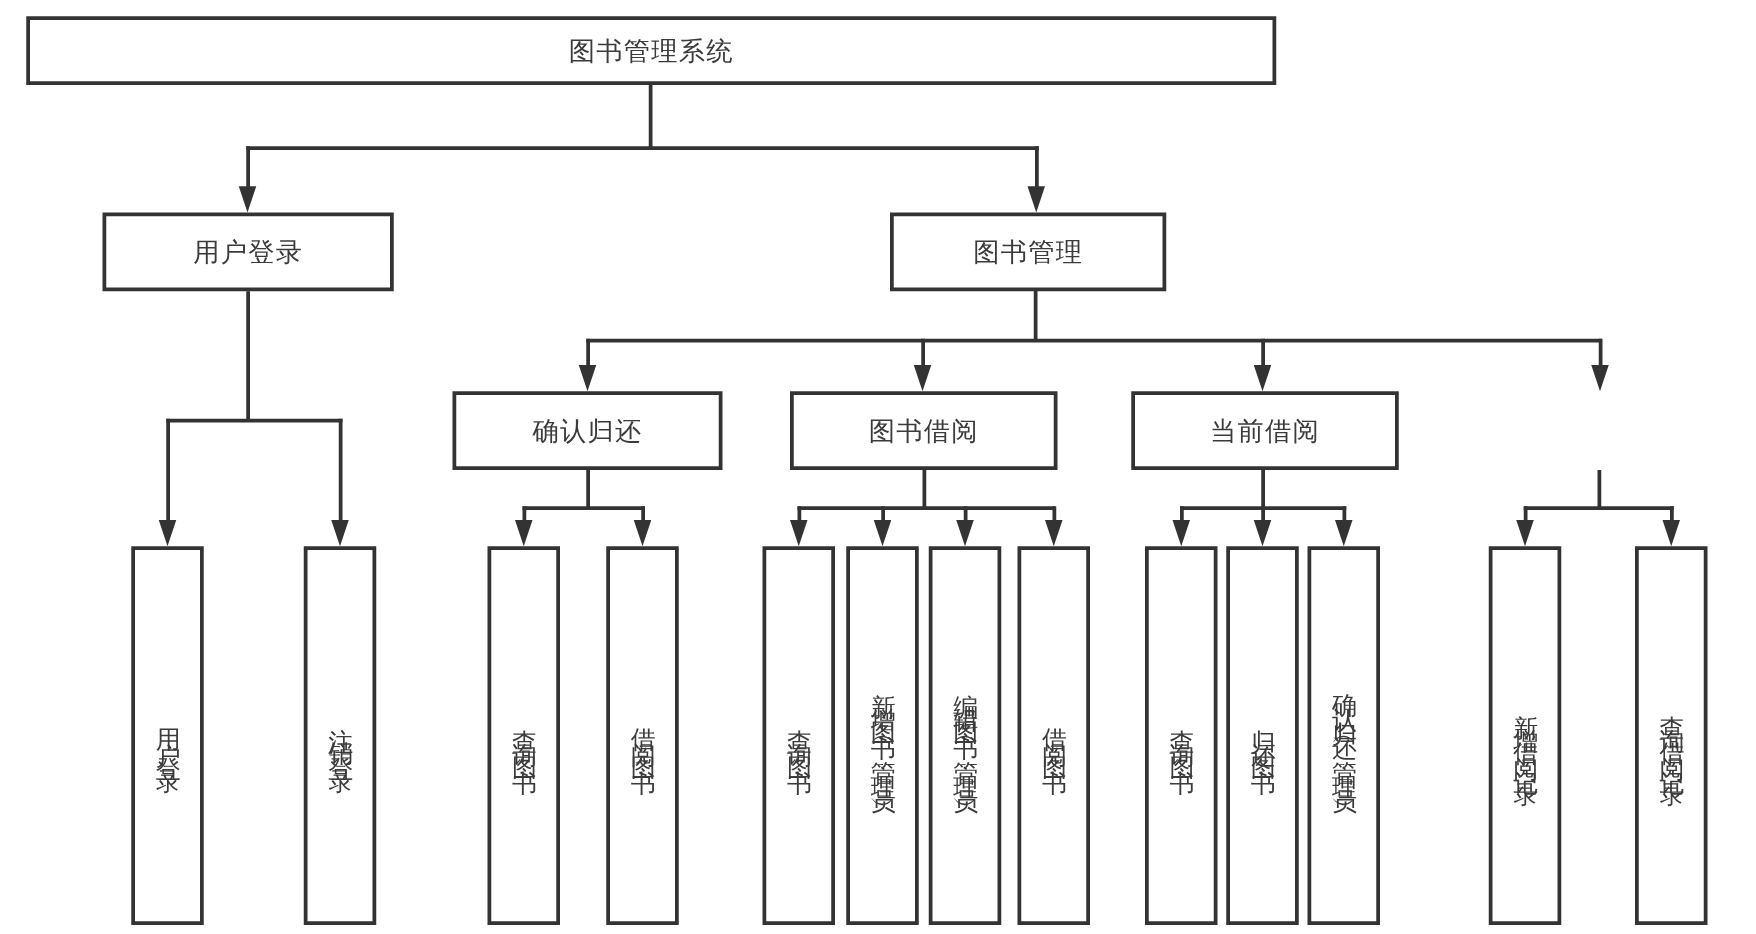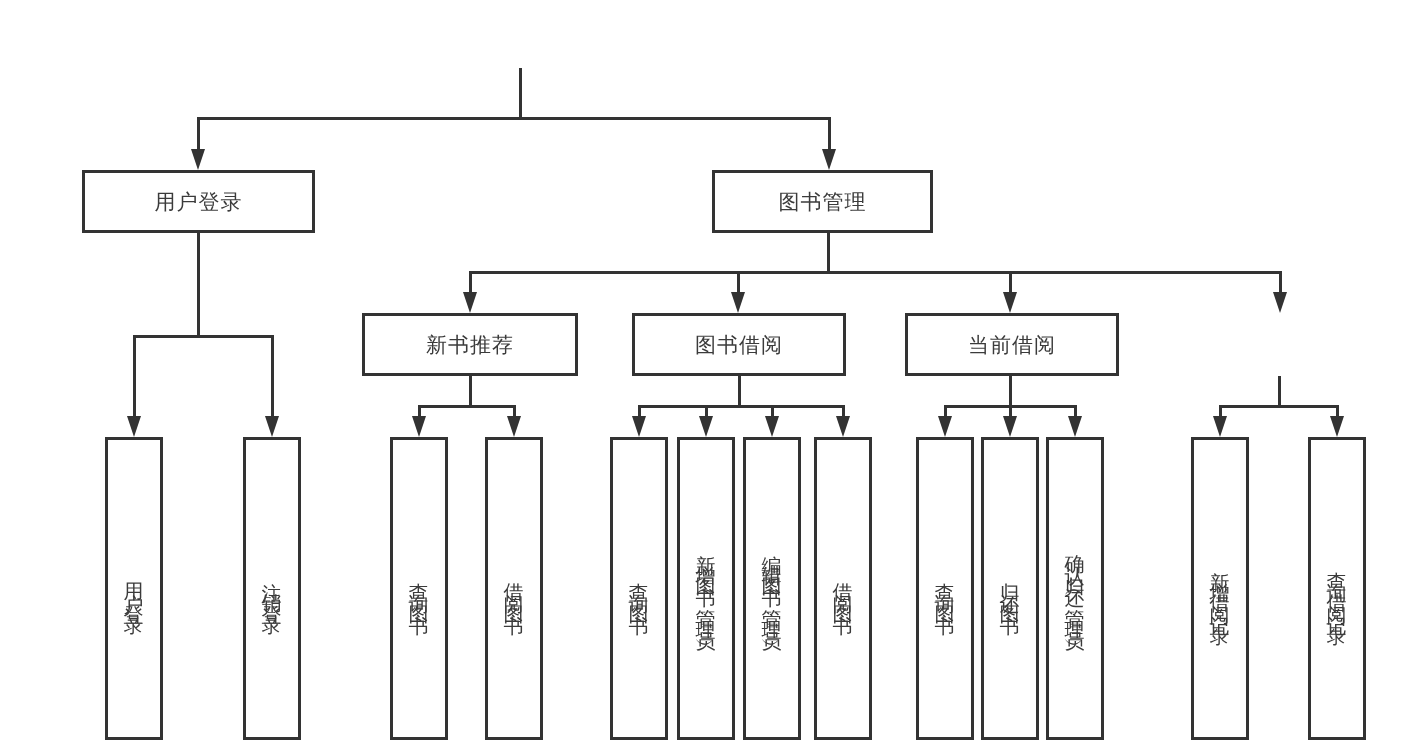--- a/index.html
+++ b/index.html
@@ -57,20 +57,23 @@
     color: #9b9b9b;
     white-space: nowrap;
     z-index: 5;
   }
 </style>
 </head>
 <body>
 
 <div class="canvas">
 
+  <div class="hbox" style="left:21px; top:13px; width:1000px; height:55px;">
+    <span>图书管理系统</span>
+  </div>
 
   <div>
     <div class="vline" style="left:519px; top:68px; height:50px;"></div>
     <div class="hline" style="left:197px; top:117px; width:634px;"></div>
     <div class="vline" style="left:197px; top:117px; height:34px;"></div>
     <div class="tri" style="left:191px; top:149px;"></div>
     <div class="vline" style="left:828px; top:117px; height:34px;"></div>
     <div class="tri" style="left:822px; top:149px;"></div>
   </div>
 
@@ -97,21 +100,21 @@
     <div class="tri" style="left:463px;  top:292px;"></div>
     <div class="vline" style="left:737px;  top:271px; height:23px;"></div>
     <div class="tri" style="left:731px;  top:292px;"></div>
     <div class="vline" style="left:1009px; top:271px; height:23px;"></div>
     <div class="tri" style="left:1003px; top:292px;"></div>
     <div class="vline" style="left:1279px; top:271px; height:23px;"></div>
     <div class="tri" style="left:1273px; top:292px;"></div>
   </div>
 
   <div class="hbox" style="left:362px; top:313px; width:216px; height:63px;">
-    <span>新书推荐</span>
+    <span>确认归还</span>
   </div>
   <div class="hbox" style="left:632px; top:313px; width:214px; height:63px;">
     <span>图书借阅</span>
   </div>
   <div class="hbox" style="left:905px; top:313px; width:214px; height:63px;">
     <span>当前借阅</span>
   </div>
 
   <div>
     <div class="vline" style="left:469px; top:376px; height:31px;"></div>

